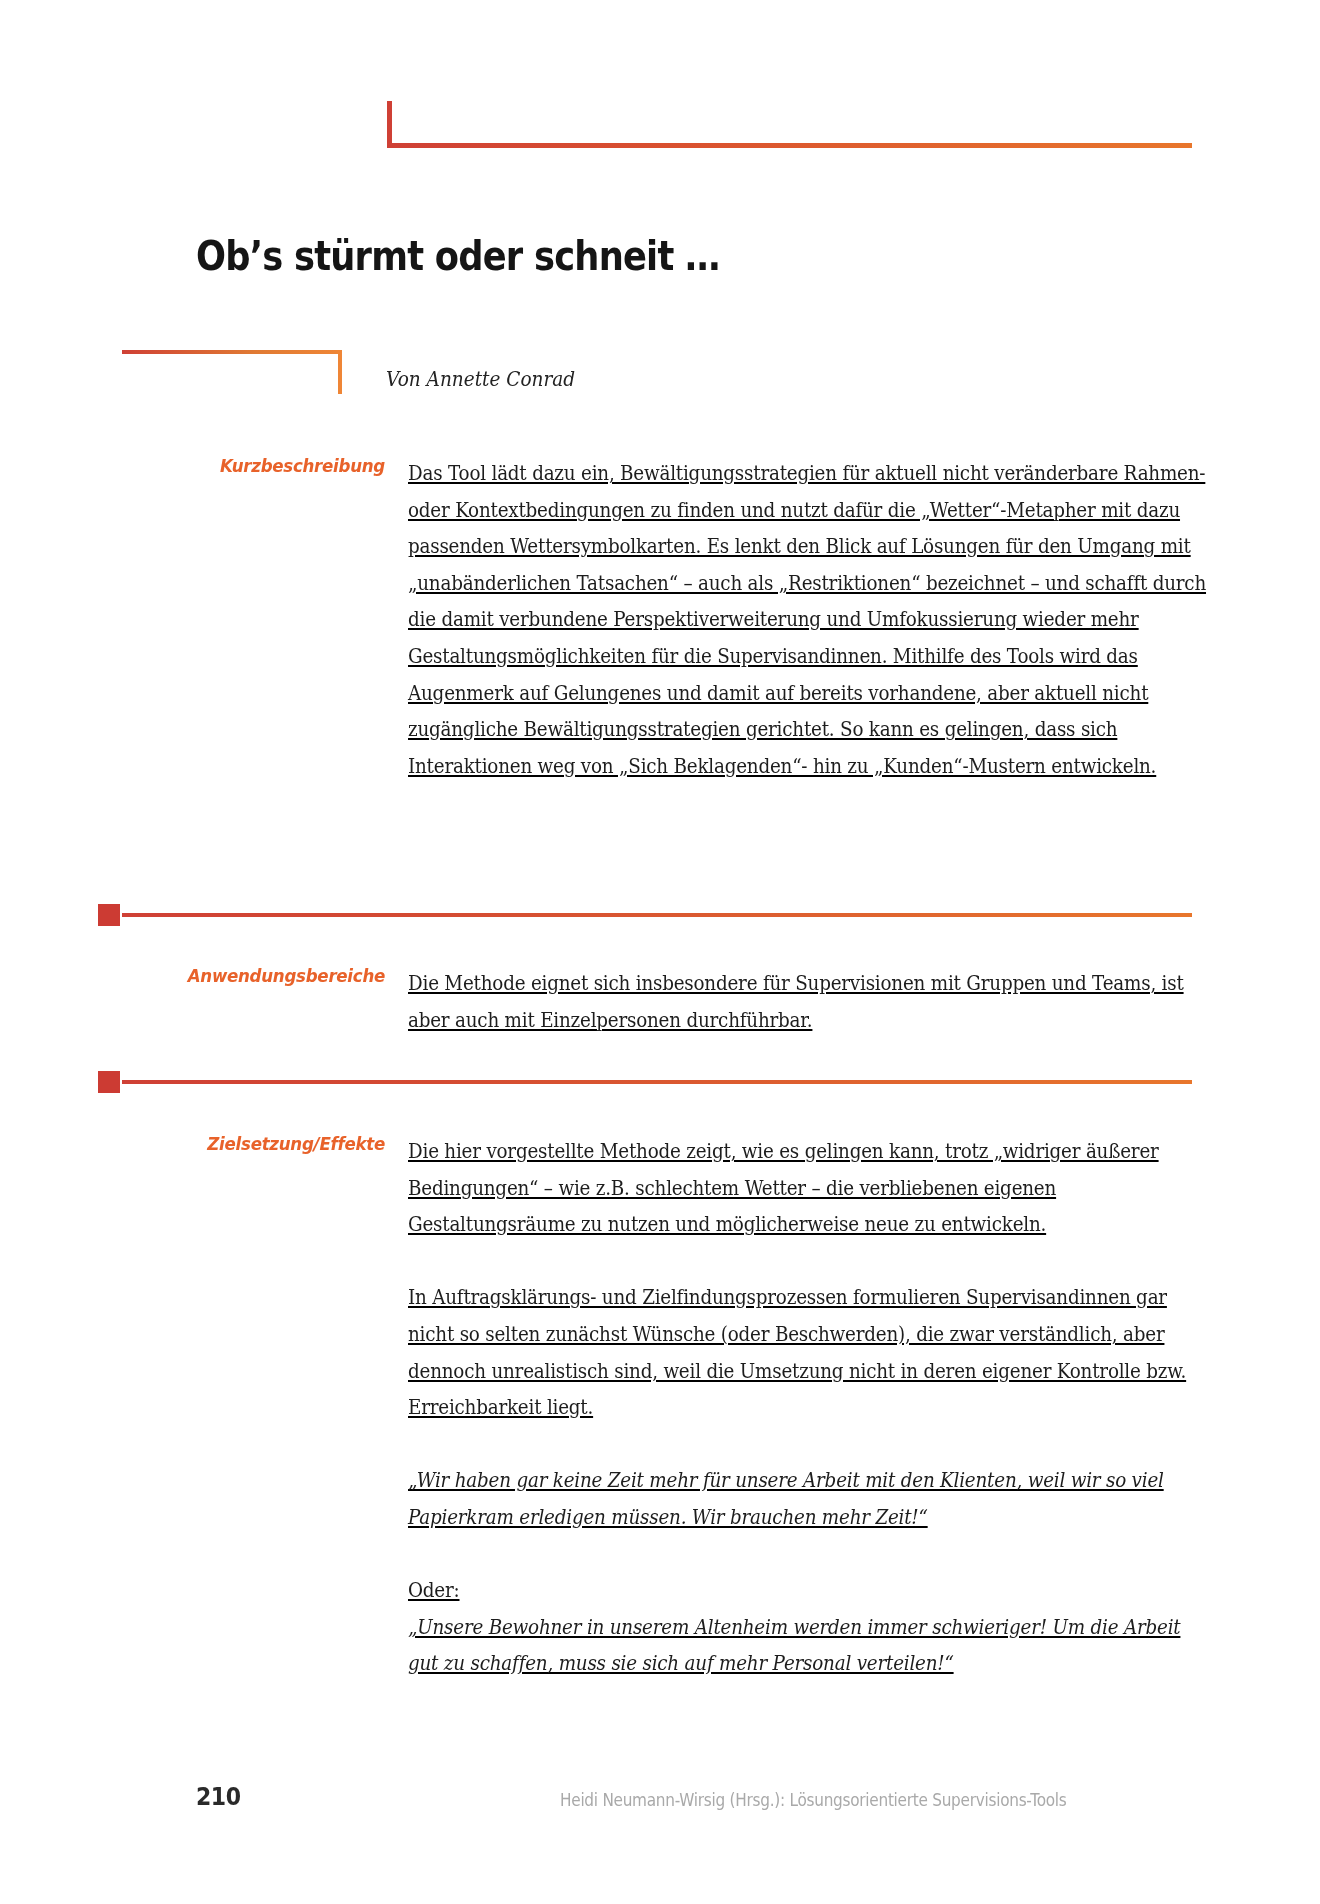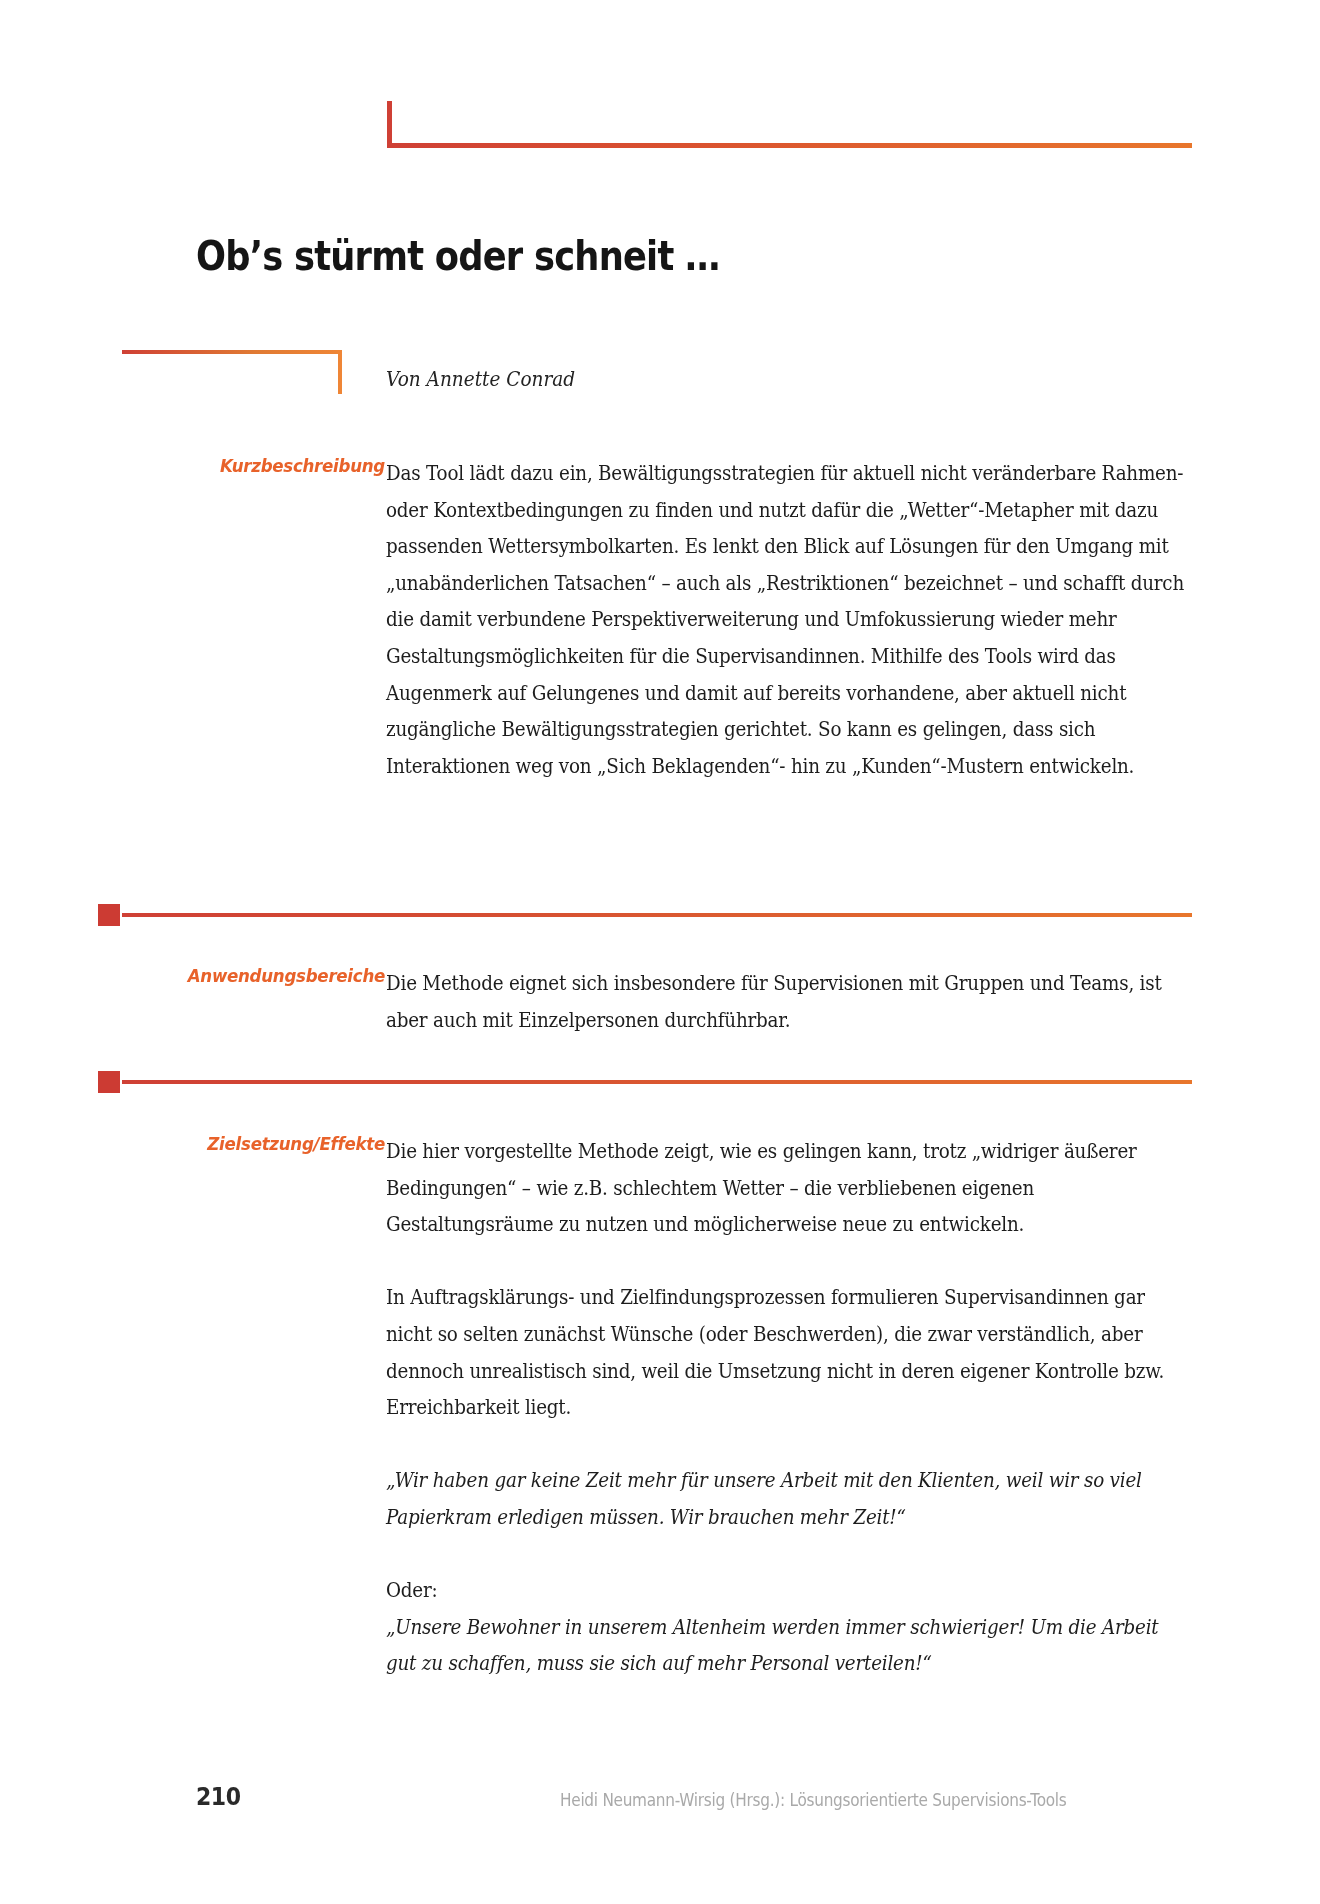--- a/index.html
+++ b/index.html
@@ -109,22 +109,23 @@
   }
   .sec-label-wrap {
     position: absolute;
     left: 145px;
     width: 240px;
     top: 0;
   }
 
   .body-col {
     position: absolute;
-    left: 386px;
+    left: 408px;
     width: 806px;
+    text-decoration: underline;
   }
   .body-col p {
     margin: 0;
     font-family: "DejaVu Serif", serif;
     font-size: 20.5px;
     line-height: 36.6px;
     color: #1d1d1d;
     letter-spacing: -0.25px;
     transform: scaleX(0.895);
     transform-origin: left top;

